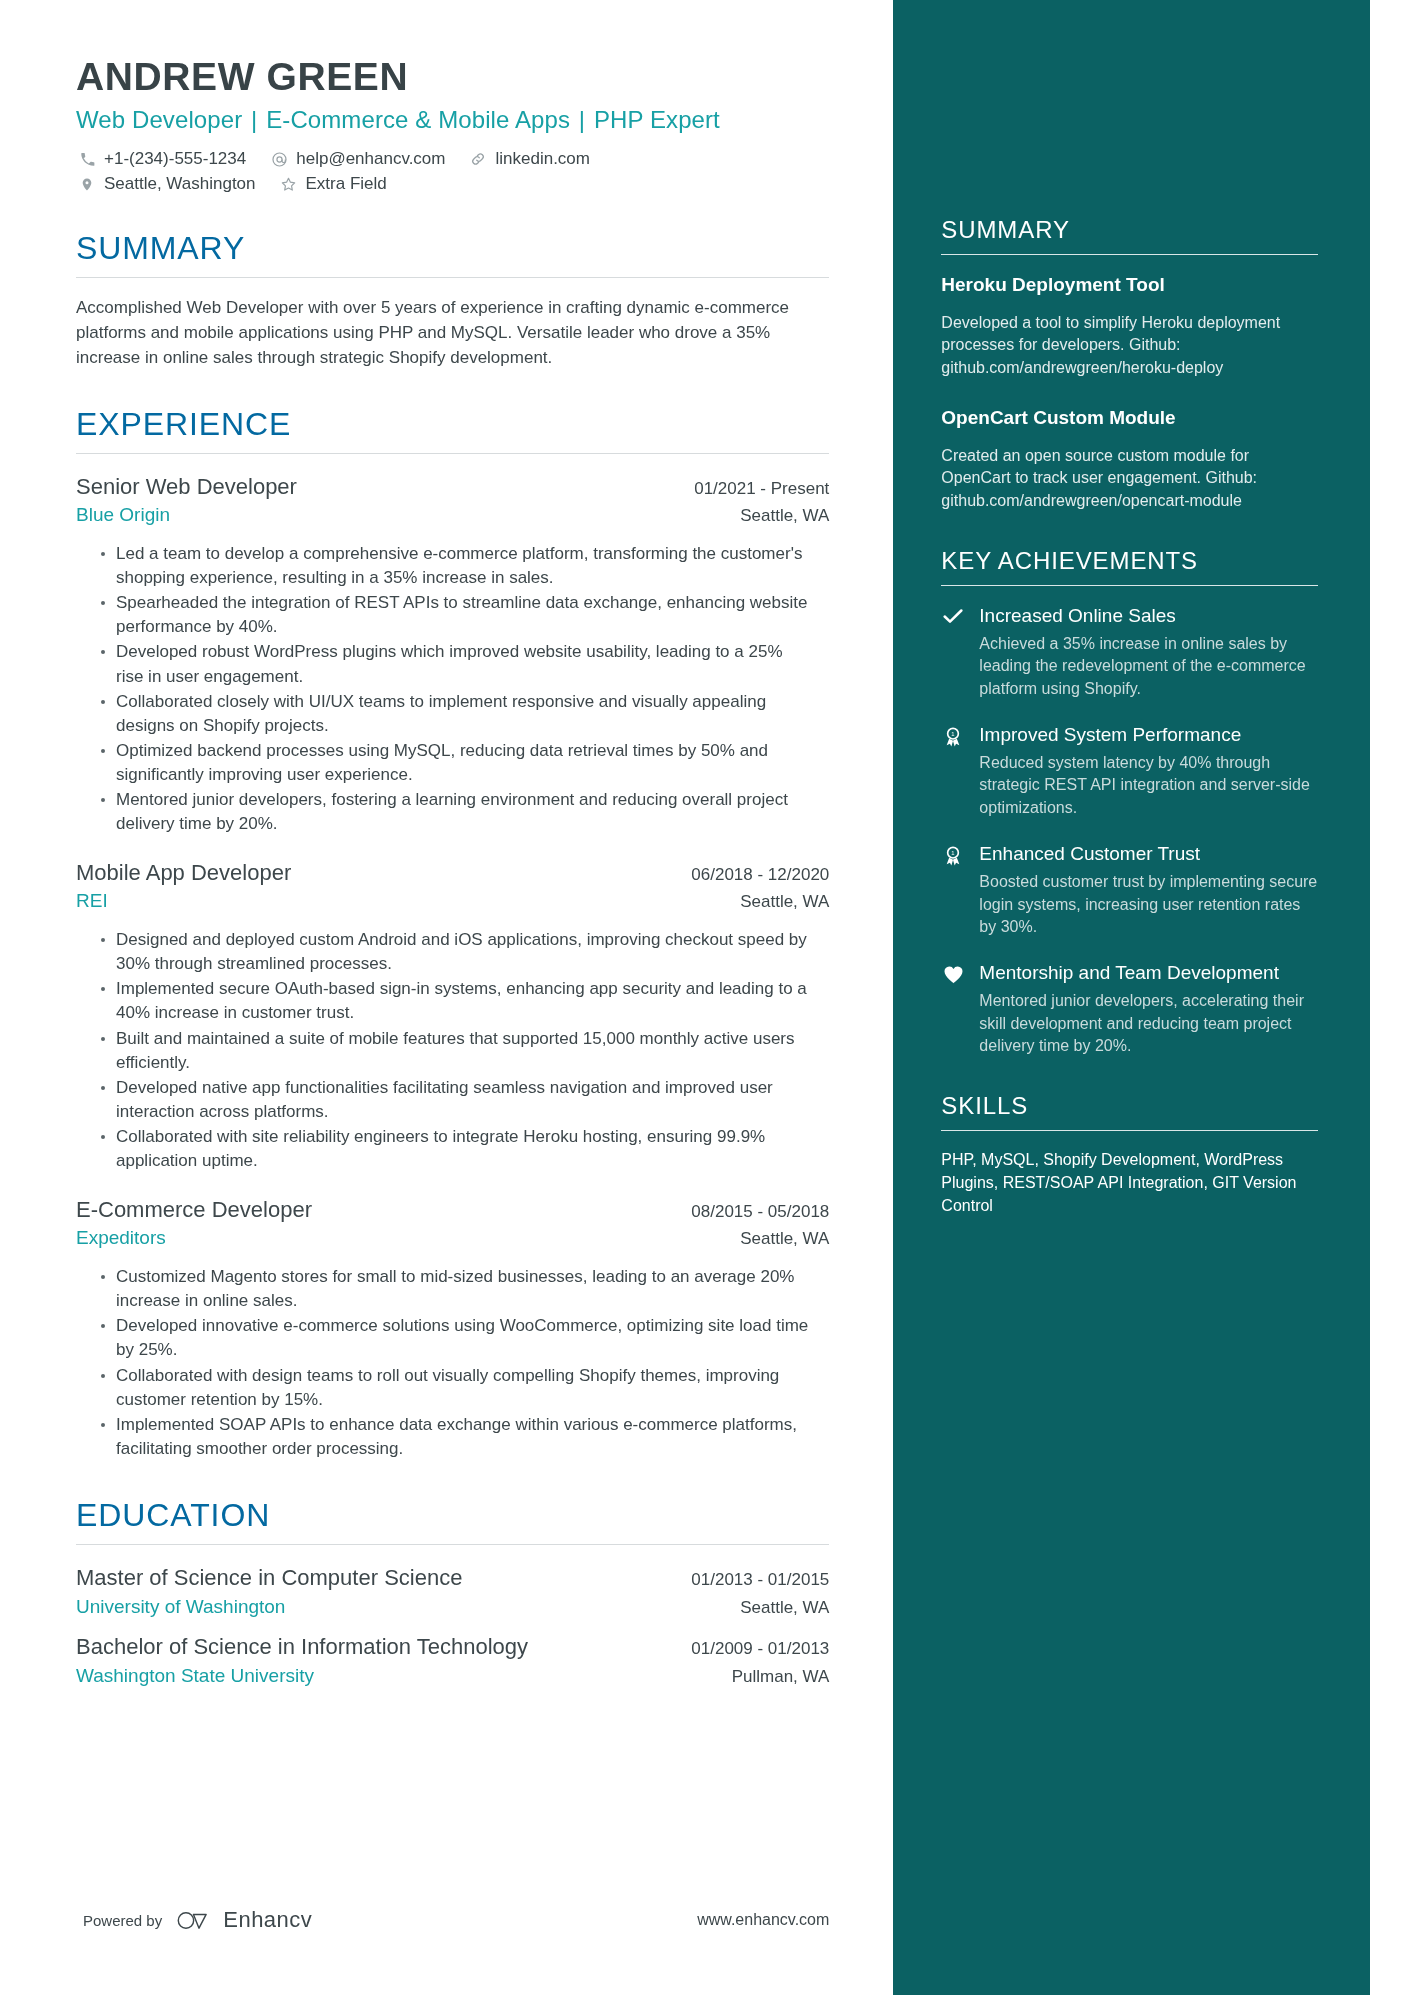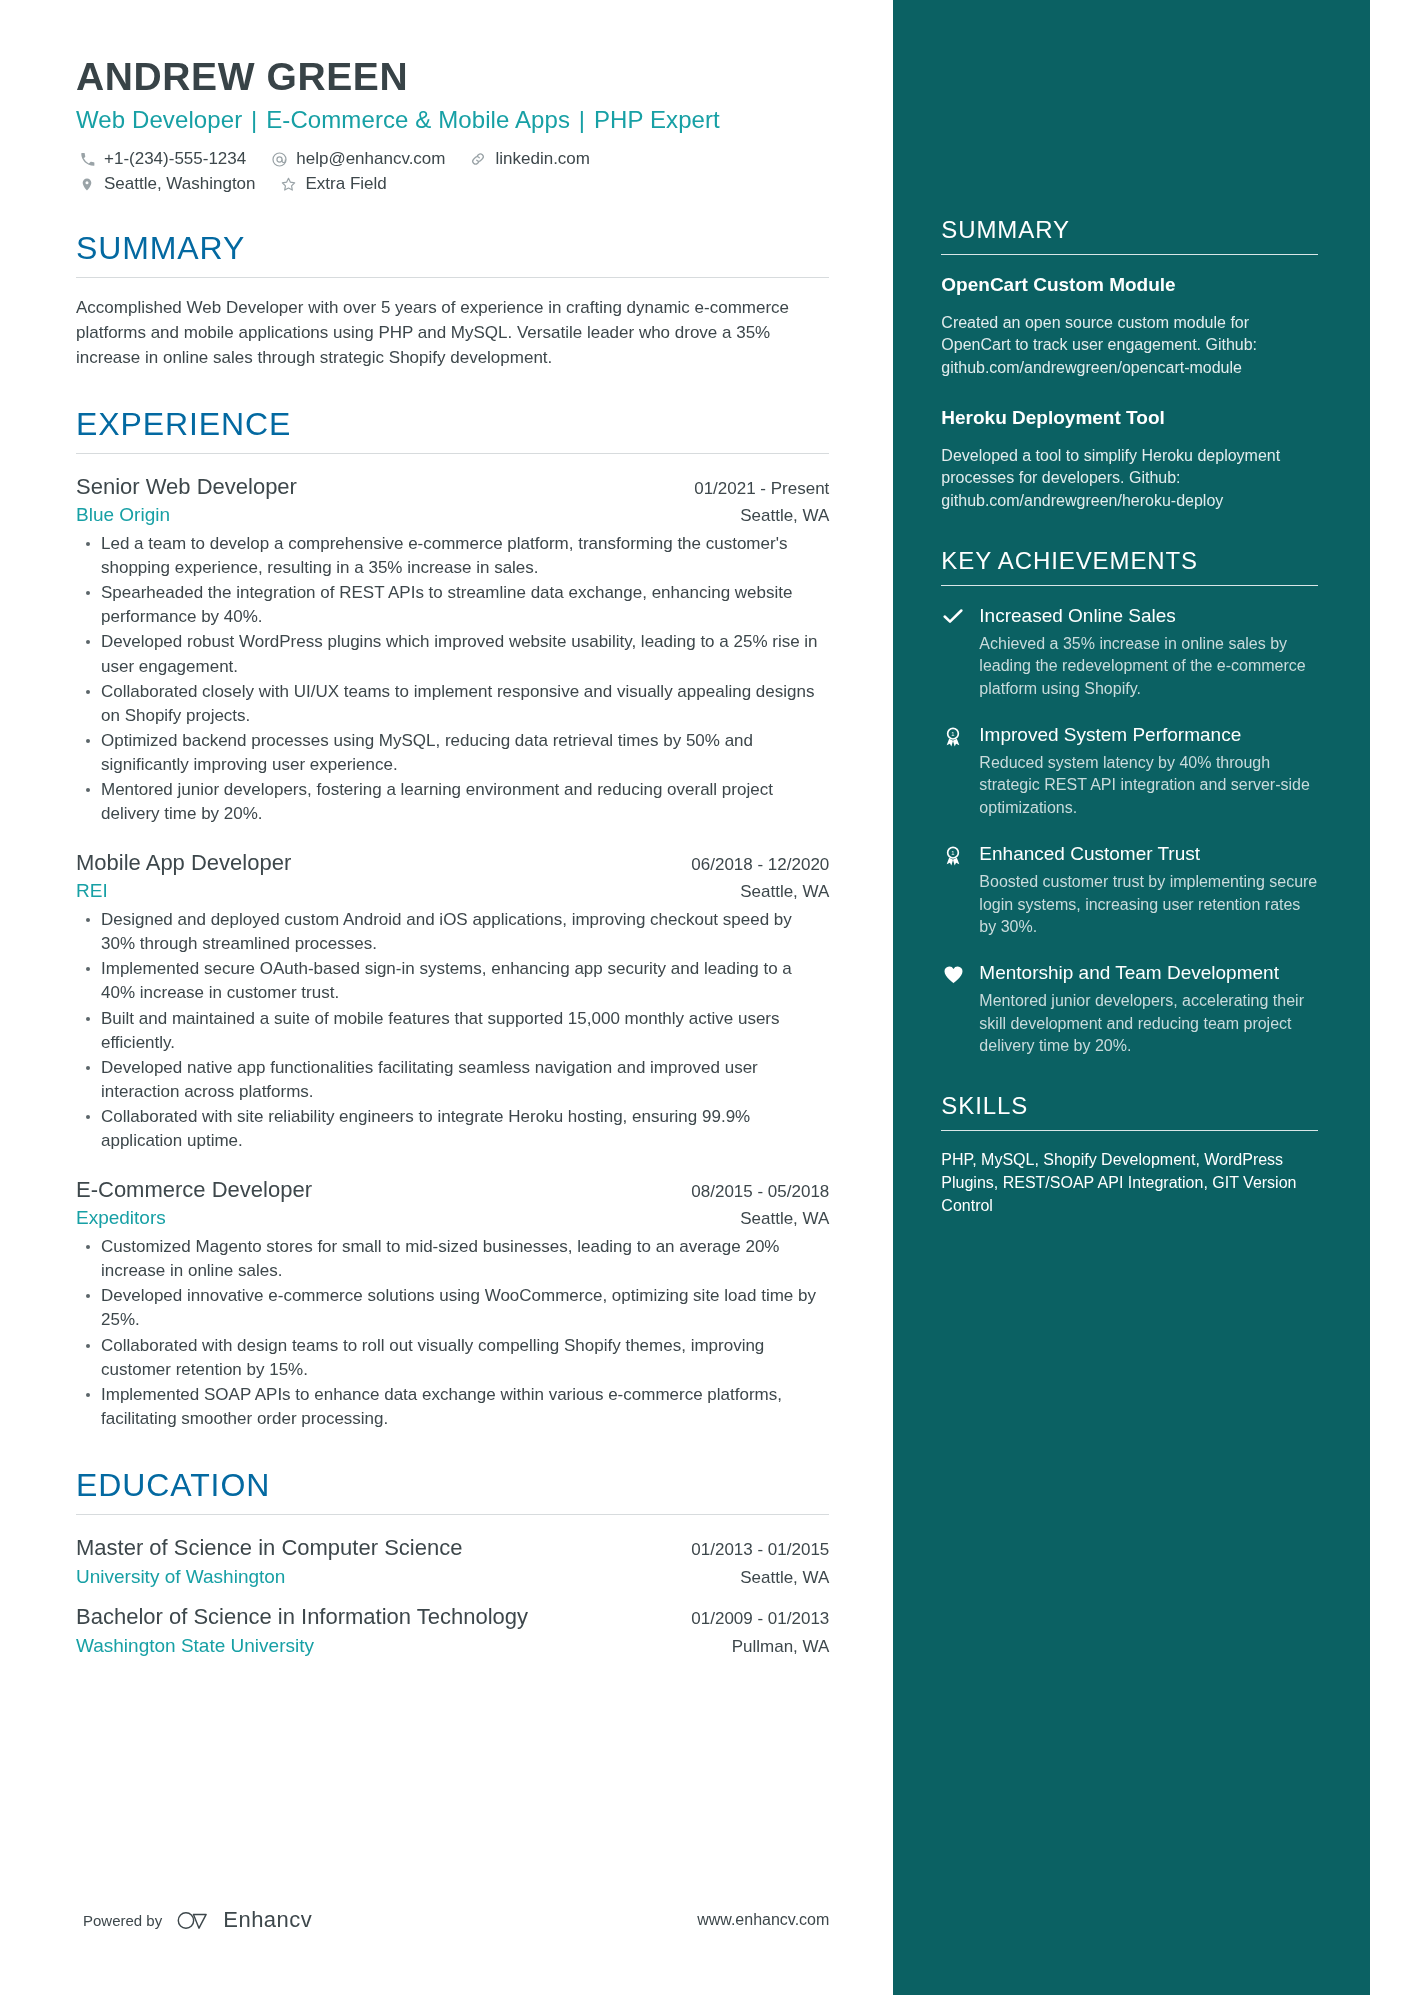--- a/index.html
+++ b/index.html
@@ -119,21 +119,21 @@
     color: #17a0a5;
   }
   .job-location {
     font-size: 17px;
     color: #3d474b;
     white-space: nowrap;
     padding-left: 16px;
   }
   ul.bullets {
     list-style: none;
-    margin: 1px;
+    margin: 16px;
     padding: 0;
   }
   ul.bullets li {
     position: relative;
     padding-left: 24px;
     font-size: 17px;
     line-height: 1.42;
     color: #3d474b;
     margin-bottom: 1px;
   }
@@ -468,27 +468,27 @@
 
   </div>
 
   <div class="side-col">
 
     <div class="side-section">
       <div class="side-title">SUMMARY</div>
       <div class="side-rule"></div>
 
       <div class="proj">
+        <div class="proj-name">Heroku Deployment Tool</div>
+        <div class="proj-desc">Developed a tool to simplify Heroku deployment processes for developers. Github: github.com/andrewgreen/heroku-deploy</div>
+      </div>
+
+      <div class="proj">
         <div class="proj-name">OpenCart Custom Module</div>
         <div class="proj-desc">Created an open source custom module for OpenCart to track user engagement. Github: github.com/andrewgreen/opencart-module</div>
-      </div>
-
-      <div class="proj">
-        <div class="proj-name">Heroku Deployment Tool</div>
-        <div class="proj-desc">Developed a tool to simplify Heroku deployment processes for developers. Github: github.com/andrewgreen/heroku-deploy</div>
       </div>
     </div>
 
     <div class="side-section">
       <div class="side-title">KEY ACHIEVEMENTS</div>
       <div class="side-rule"></div>
 
       <div class="ach">
         <span class="ach-icon">
           <svg width="20" height="16" viewBox="0 0 24 18" fill="none" stroke="currentColor" stroke-width="3" stroke-linecap="round" stroke-linejoin="round">

